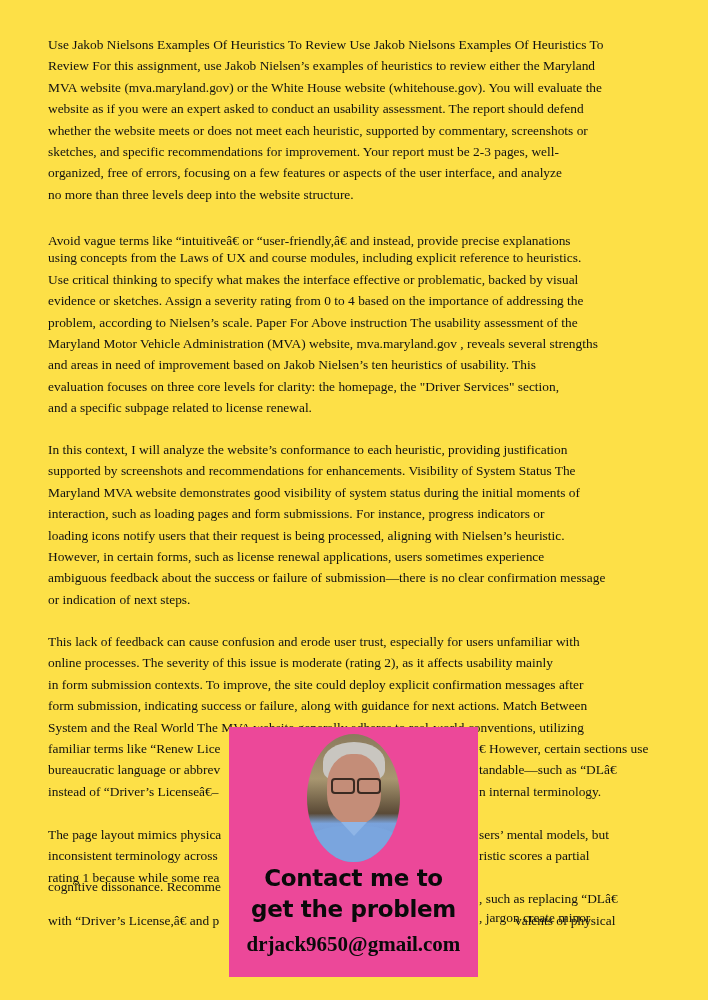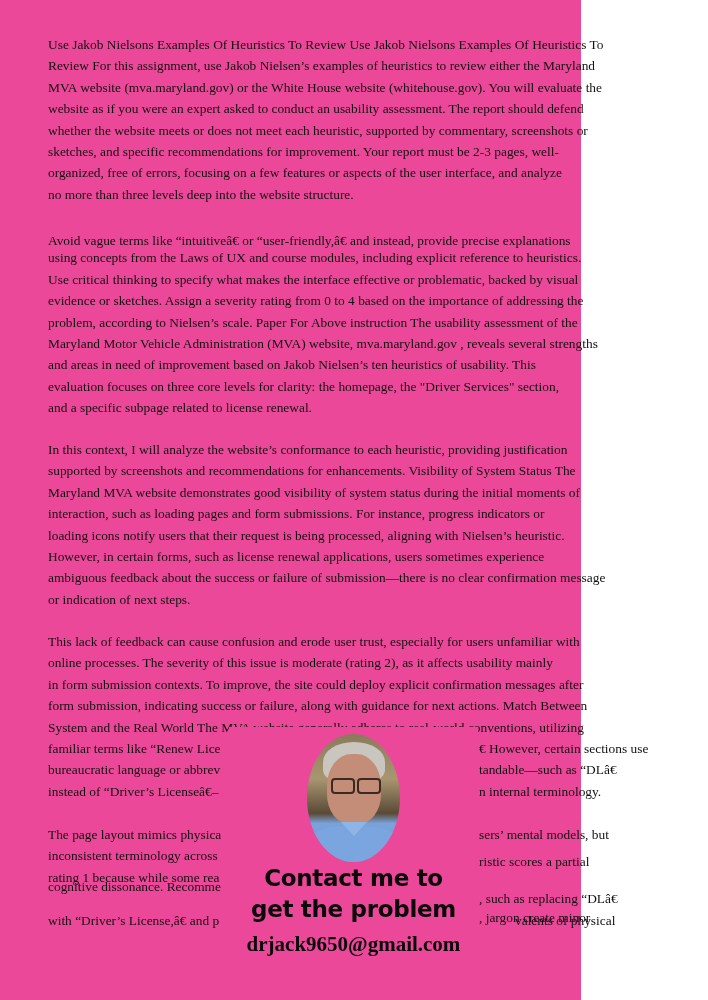--- a/index.html
+++ b/index.html
@@ -1,17 +1,17 @@
 <!DOCTYPE html>
 <html><head>
 <meta charset="utf-8">
 <style>
   html, body { margin: 0; padding: 0; background: #ffffff; }
   body { width: 708px; height: 1000px; position: relative; overflow: hidden; }
-  .page { position: absolute; left: 0; top: 0; width: 581px; height: 1000px; background: #ec4899; text-decoration: underline; }
+  .page { position: absolute; left: 0; top: 0; width: 708px; height: 1000px; background: #fde047; text-decoration: underline; }
   .para { position: absolute; left: 48px; width: 620px; }
   .line {
     position: absolute; left: 0; height: 21px; white-space: pre;
     font-family: "Liberation Serif", "DejaVu Serif", serif;
     font-size: 13.4px; line-height: 21px; color: #111;
   }
   .frag-right { position: absolute; white-space: pre;
     font-family: "Liberation Serif", "DejaVu Serif", serif;
     font-size: 13.4px; line-height: 21px; color: #111; }
   .promo {
@@ -84,21 +84,21 @@
       <div class="frag-right" style="top: 107px; left: 431px;">€ However, certain sections use</div>
       <div class="line" style="top: 128px;">bureaucratic language or abbrev</div>
       <div class="frag-right" style="top: 128px; left: 431px;">tandable—such as “DLâ€</div>
       <div class="line" style="top: 150px;">instead of “Driver’s Licenseâ€–</div>
       <div class="frag-right" style="top: 150px; left: 431px;">n internal terminology.</div>
     </div>
     <div class="para" style="top: 824px;">
       <div class="line" style="top: 0px;">The page layout mimics physica</div>
       <div class="frag-right" style="top: 0px; left: 431px;">sers’ mental models, but</div>
       <div class="line" style="top: 21px;">inconsistent terminology across</div>
-      <div class="frag-right" style="top: 27px; left: 431px;">ristic scores a partial</div>
+      <div class="frag-right" style="top: 21px; left: 431px;">ristic scores a partial</div>
       <div class="line" style="top: 43px;">rating 1 because while some rea</div>
       <div class="frag-right" style="top: 43px; left: 431px; margin-top: 40px;">, jargon create minor</div>
       <div class="line" style="top: 52px;">cognitive dissonance. Recomme</div>
       <div class="frag-right" style="top: 64px; left: 431px;">, such as replacing “DLâ€</div>
       <div class="line" style="top: 86px;">with “Driver’s License,â€ and p</div>
       <div class="frag-right" style="top: 86px; left: 431px; margin-left: 36px;">valents of physical</div>
     </div>
   </div>
 
 <div class="promo">

